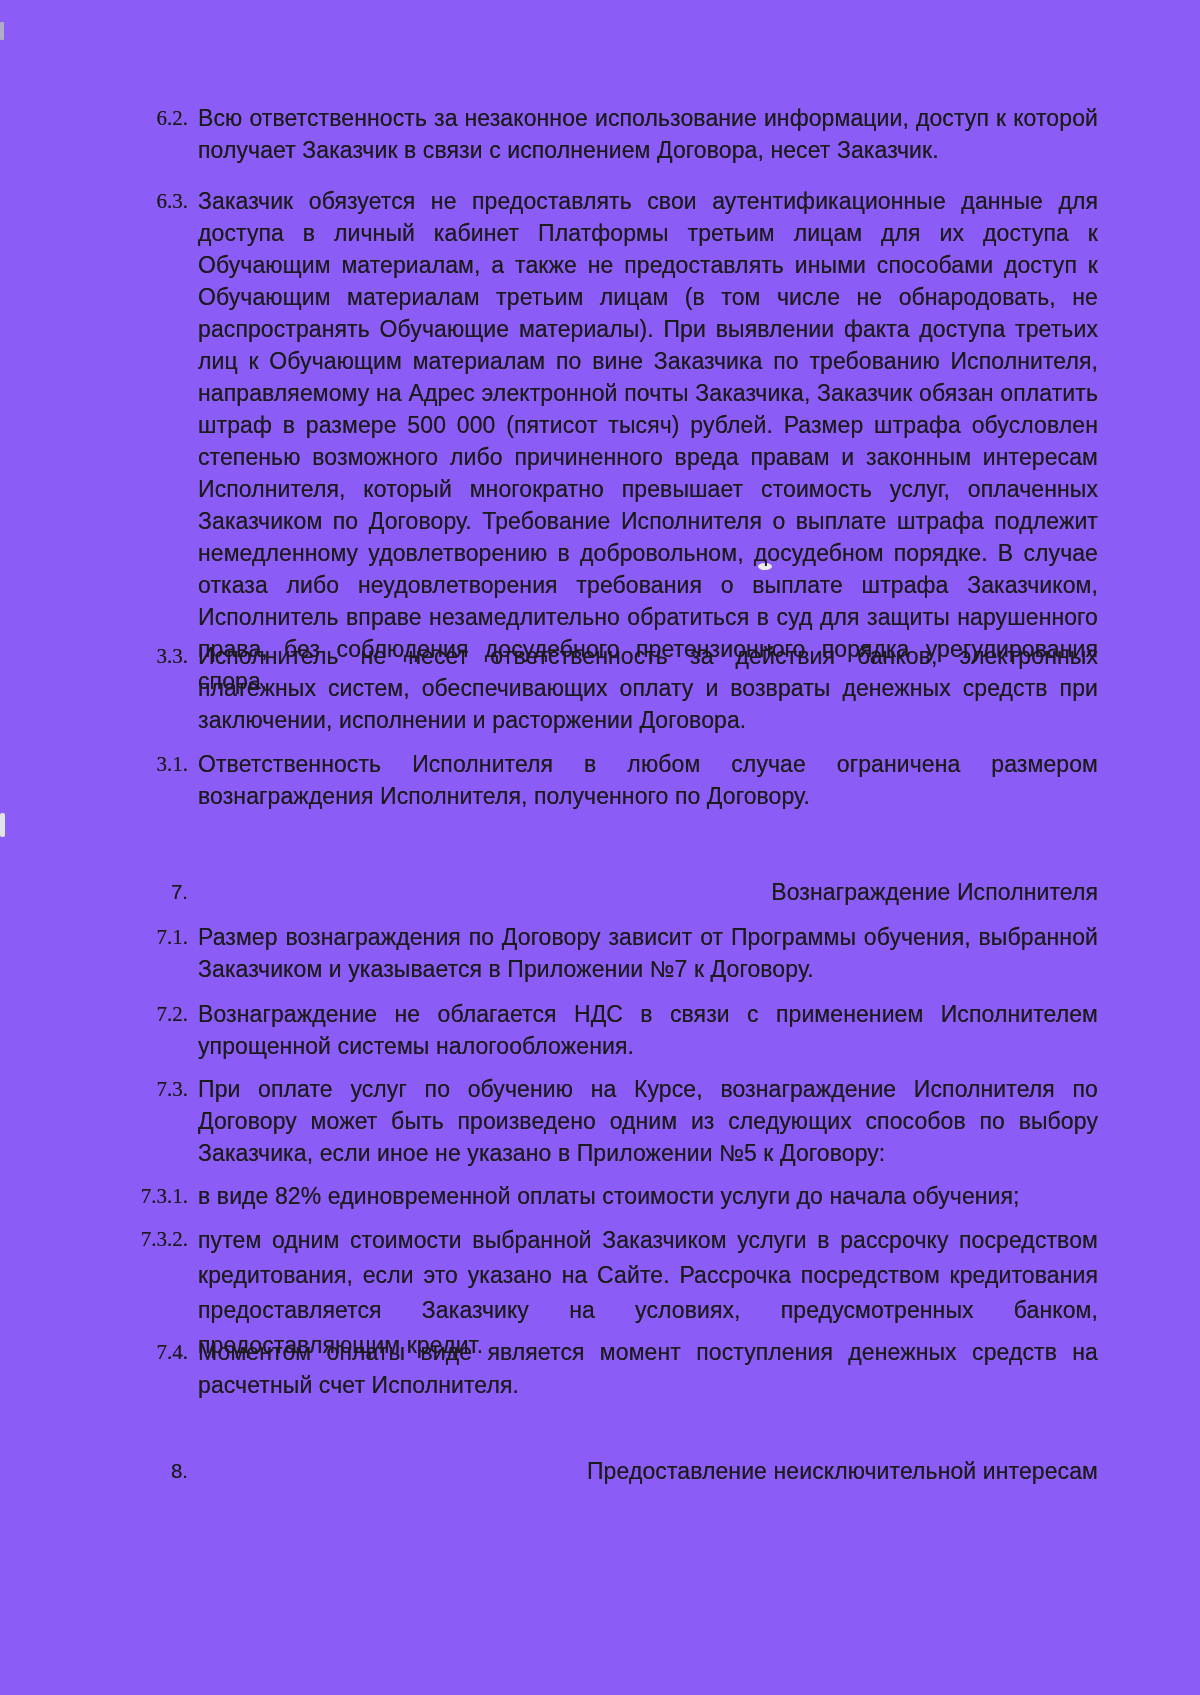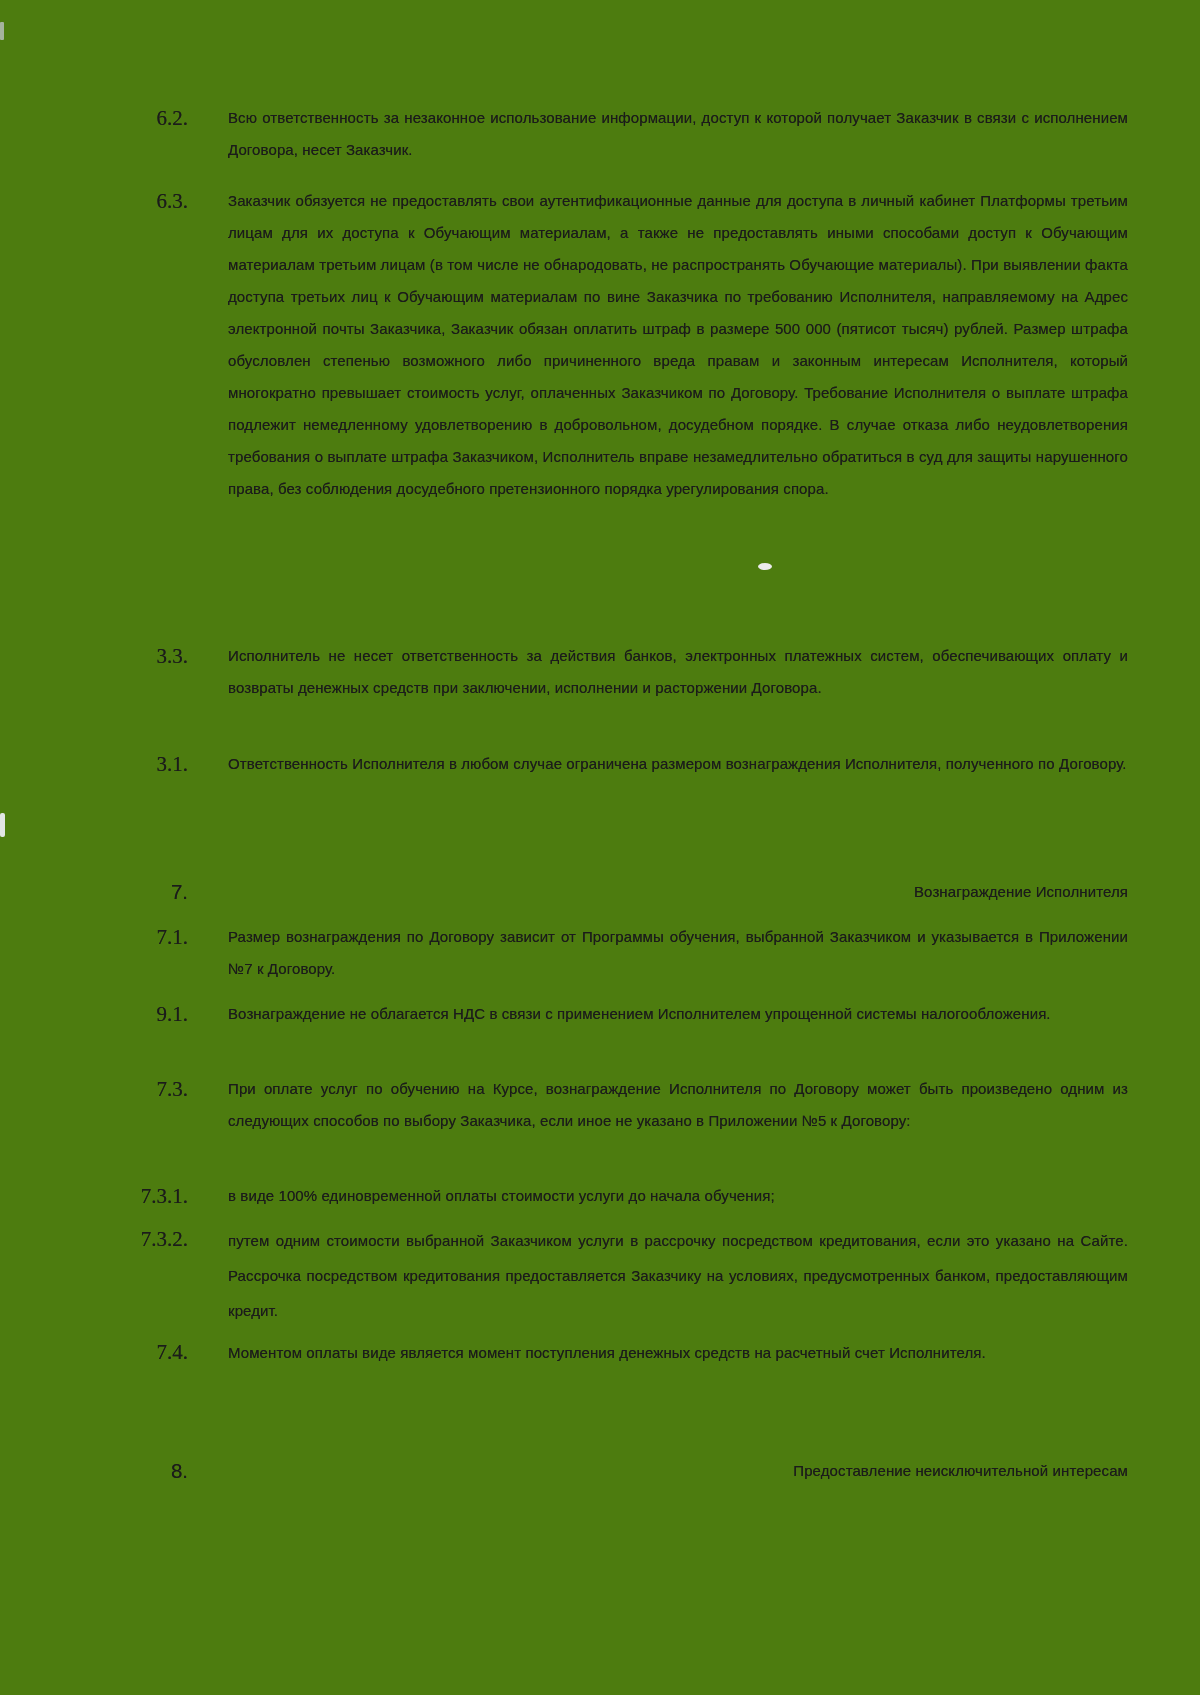--- a/index.html
+++ b/index.html
@@ -1,37 +1,37 @@
 <!DOCTYPE html>
 <html><head>
 <meta charset="utf-8">
 <style>
   html,body{margin:0;padding:0;background:#ffffff;}
   .page{
     position:relative;
     width:1200px;
     height:1695px;
-    background:#4d7c0f;
+    background:#8b5cf6;
     overflow:hidden;
     font-family:"Liberation Sans",sans-serif;
     color:#1b1b1b;
     text-decoration:underline;
   }
   .item{position:absolute;left:0;width:1200px;}
   .num{
     position:absolute;left:100px;top:0;width:88px;
     text-align:right;
     font-family:"Liberation Serif",serif;
     font-size:21px;line-height:32px;
     text-shadow:0 0 .5px rgba(25,25,25,.7);
     white-space:nowrap;
   }
   .body{
-    position:absolute;left:228px;top:0;width:900px;
-    font-size:15px;line-height:32px;
+    position:absolute;left:198px;top:0;width:900px;
+    font-size:23px;line-height:32px;
     letter-spacing:.1px;
     text-align:justify;
     text-shadow:0 0 .5px rgba(25,25,25,.7);
   }
   .heading .num{font-family:"Liberation Sans",sans-serif;font-size:20.5px;}
   .heading .body{text-align:right;}
   .lh33 .body{line-height:33px;}
   .lh35 .body{line-height:35px;}
   .artifact{position:absolute;pointer-events:none;}
   .artifact-bar-top{left:0;top:22px;width:4px;height:18px;background:#bcc0c0;opacity:.8;border-radius:1px;}
@@ -71,32 +71,32 @@
     <div class="num">7.</div>
     <div class="body">Вознаграждение Исполнителя</div>
   </div>
 
   <div class="item" style="top:921px">
     <div class="num">7.1.</div>
     <div class="body">Размер вознаграждения по Договору зависит от Программы обучения, выбранной Заказчиком и указывается в Приложении №7 к Договору.</div>
   </div>
 
   <div class="item" style="top:998px">
-    <div class="num">9.1.</div>
+    <div class="num">7.2.</div>
     <div class="body">Вознаграждение не облагается НДС в связи с применением Исполнителем упрощенной системы налогообложения.</div>
   </div>
 
   <div class="item" style="top:1073px">
     <div class="num">7.3.</div>
     <div class="body">При оплате услуг по обучению на Курсе, вознаграждение Исполнителя по Договору может быть произведено одним из следующих способов по выбору Заказчика, если иное не указано в Приложении №5 к Договору:</div>
   </div>
 
   <div class="item" style="top:1180px">
     <div class="num">7.3.1.</div>
-    <div class="body">в виде 100% единовременной оплаты стоимости услуги до начала обучения;</div>
+    <div class="body">в виде 82% единовременной оплаты стоимости услуги до начала обучения;</div>
   </div>
 
   <div class="item lh35" style="top:1223px">
     <div class="num">7.3.2.</div>
     <div class="body">путем одним стоимости выбранной Заказчиком услуги в рассрочку посредством кредитования, если это указано на Сайте. Рассрочка посредством кредитования предоставляется Заказчику на условиях, предусмотренных банком, предоставляющим кредит.</div>
   </div>
 
   <div class="item lh33" style="top:1336px">
     <div class="num">7.4.</div>
     <div class="body">Моментом оплаты виде является момент поступления денежных средств на расчетный счет Исполнителя.</div>

